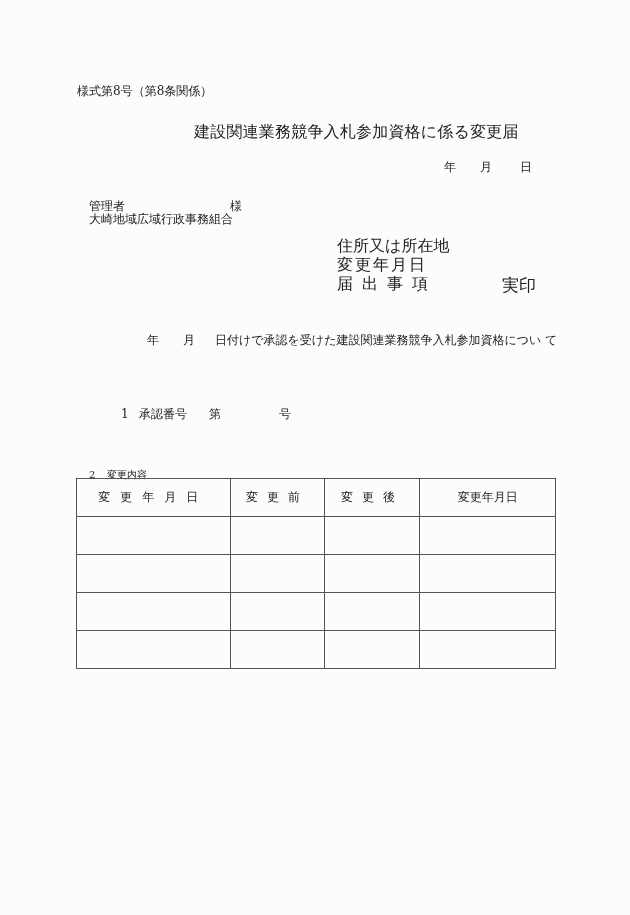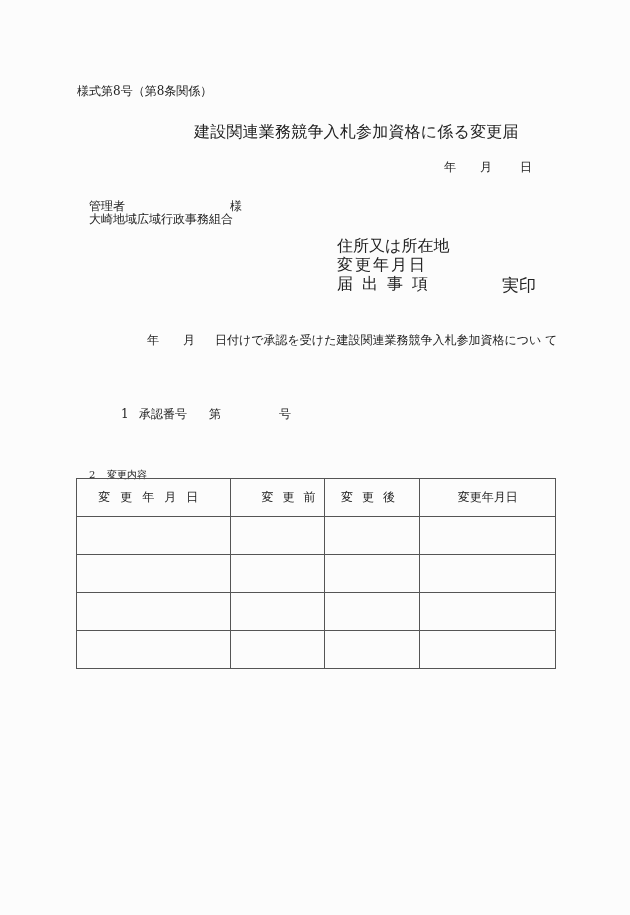--- a/index.html
+++ b/index.html
@@ -52,21 +52,21 @@
       font-size: 12px;
     }
     table.changes th, table.changes td {
       border: 1px solid #555;
       height: 37px;
       padding: 0;
       text-align: center;
       font-weight: normal;
     }
     table.changes th.c1 { width: 153px; letter-spacing: 10px; }
-    table.changes th.c2 { width: 94px; letter-spacing: 9px; text-align: right; }
+    table.changes th.c2 { width: 94px; letter-spacing: 9px; }
     table.changes th.c3 { width: 94px; letter-spacing: 9px; }
     table.changes th.c4 { width: 135px; }
   </style>
 </head>
 <body>
 
 <div class="abs form-number">様式第8号（第8条関係）</div>
 
 <div class="abs doc-title">建設関連業務競争入札参加資格に係る変更届</div>
 

